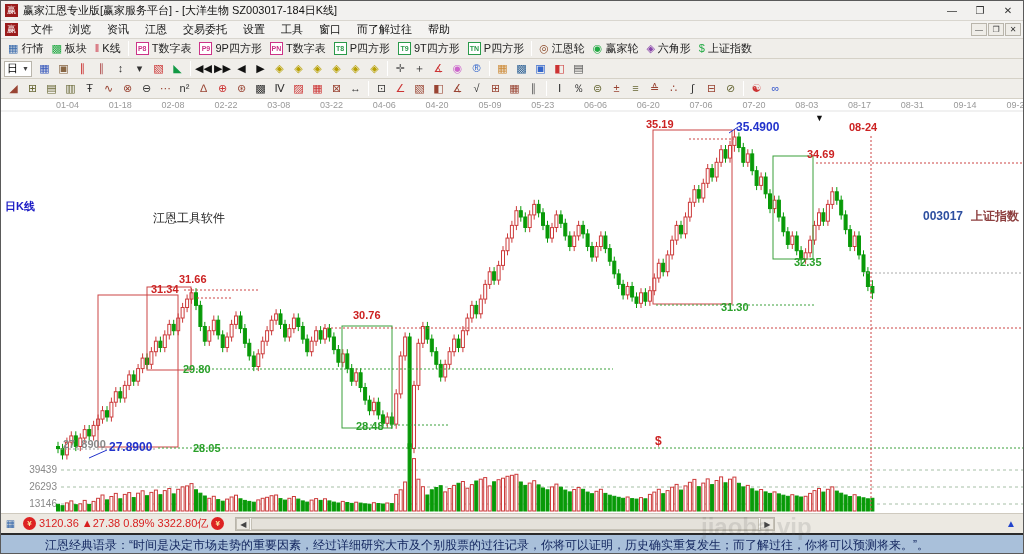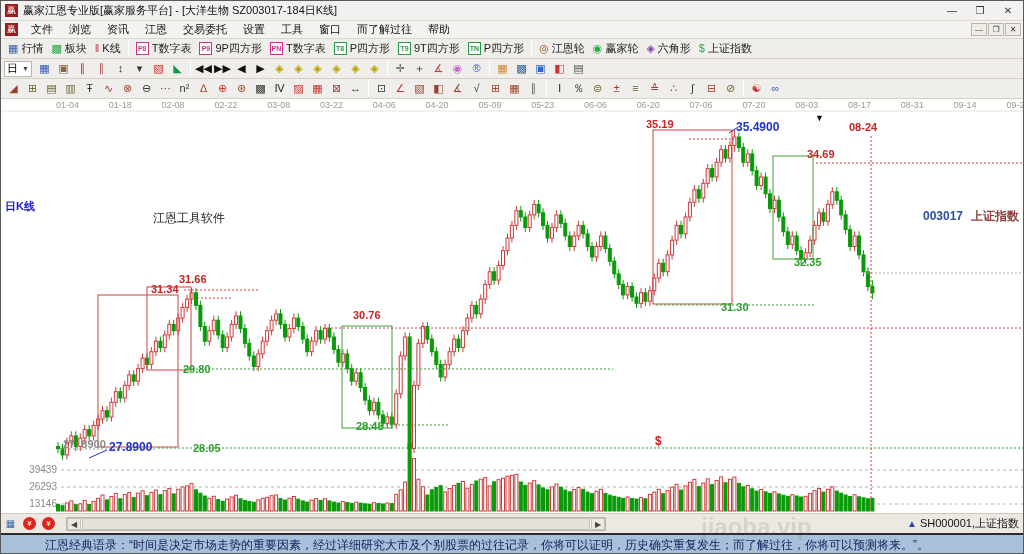--- a/index.html
+++ b/index.html
@@ -850,27 +850,30 @@
   <div class="abs" id="stock-ident">
     <span id="stock-code">003017</span><span id="stock-name">上证指数</span>
   </div>
 
 </div>
 <div class="abs" id="wm3" style="z-index:6;pointer-events:none">jiaoba.vip</div>
 
 <div id="scrollrow" class="abs">
   <div class="sb-ico" style="color:#3366aa">▦</div>
   <span class="coin">¥</span>
+  <span class="quote">
+    <span>3120.36</span> <span>▲27.38</span>
+    <span>0.89%</span> <span>3322.80亿</span>
+  </span>
   <span class="coin">¥</span>
   <div id="hscroll">
     <div class="scr-arr">◀</div>
     <div id="scr-thumb"></div>
     <div class="scr-arr">▶</div>
   </div>
   <div id="stock-ref">
     <span id="ref-ico">▲</span>
-    <span>SH000001,上证指数</span>
   </div>
 </div>
 
 <div id="quotebar" class="abs">
   <span>江恩经典语录：“时间是决定市场走势的重要因素，经过详细研究大市及个别股票的过往记录，你将可以证明，历史确实重复发生；而了解过往，你将可以预测将来。”。</span>
 </div>
 
 </body></html>

